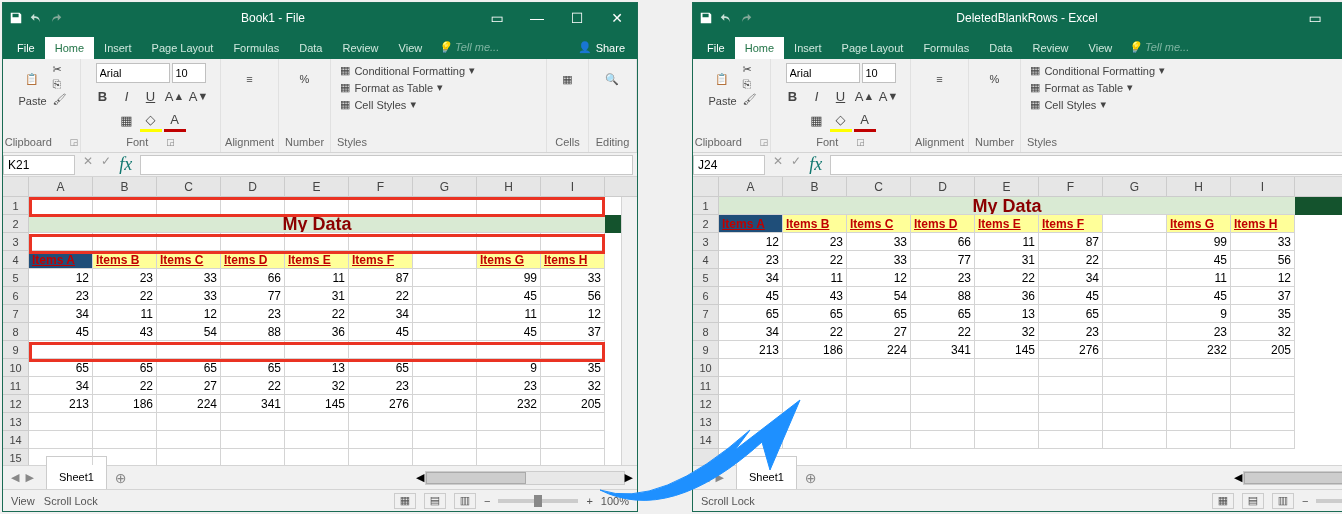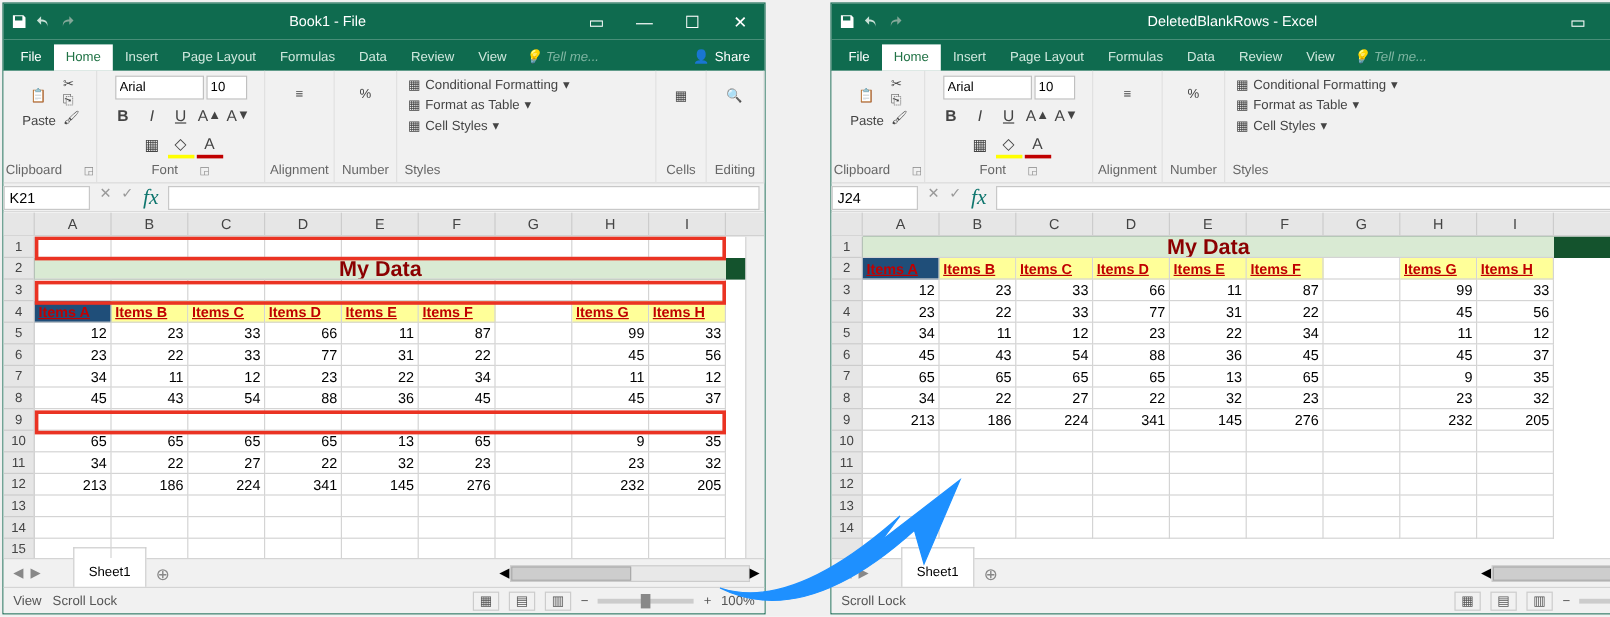--- a/index.html
+++ b/index.html
@@ -57,21 +57,21 @@
 .cell.header-cell { background:#ffff99; color:#c00000; font-weight:bold; text-align:left;text-decoration:underline;}
 .cell.title-cell { background:#d9ead3; color:#8b0000; font-weight:bold; font-size:18px; text-align:center;}
 .title-row .cell { border-right:none;}
 .title-row { background:#14532d; }
 .vsb { width:16px; background:#f1f1f1; border-left:1px solid #d4d4d4;}
 
 .red-box { position:absolute; border:3px solid #ea3323; pointer-events:none; z-index:5;}
 
 .sheet-tabs { height:24px; background:#f1f1f1; border-top:1px solid #d4d4d4; display:flex; align-items:center; font-size:11px;}
 .sheet-tabs .nav { padding:0 8px; color:#888; display:flex; gap:6px;}
-.sheet-tabs .tab { background:#fff; border:1px solid #ccc; border-bottom: 2px solid #217346; padding:14px 12px; margin-left:19px;}
+.sheet-tabs .tab { background:#fff; border:1px solid #ccc; border-bottom: 2px solid #217346; padding:14px 12px; margin-left:4px;}
 .sheet-tabs .add { margin-left:8px; color:#888; font-size:14px;}
 .sheet-tabs .hscroll { flex:1; display:flex; justify-content:flex-end; padding-right:4px;}
 .sheet-tabs .hscroll .track { width:200px; height:14px; background:#e8e8e8; border:1px solid #ccc; display:flex;}
 .sheet-tabs .hscroll .thumb { width:100px; background:#cdcdcd; border:1px solid #aaa;}
 
 .statusbar { height:22px; background:#f1f1f1; border-top:1px solid #d4d4d4; display:flex; align-items:center; font-size:11px; color:#555; padding:0 8px; justify-content:space-between;}
 .statusbar .right { display:flex; align-items:center; gap:8px;}
 .statusbar .viewbtn { width:22px; height:16px; border:1px solid #ccc; display:flex; align-items:center; justify-content:center;}
 .statusbar .slider { width:80px; height:4px; background:#ccc; position:relative;}
 .statusbar .slider .knob { width:8px; height:12px; background:#888; position:absolute; left:36px; top:-4px;}

